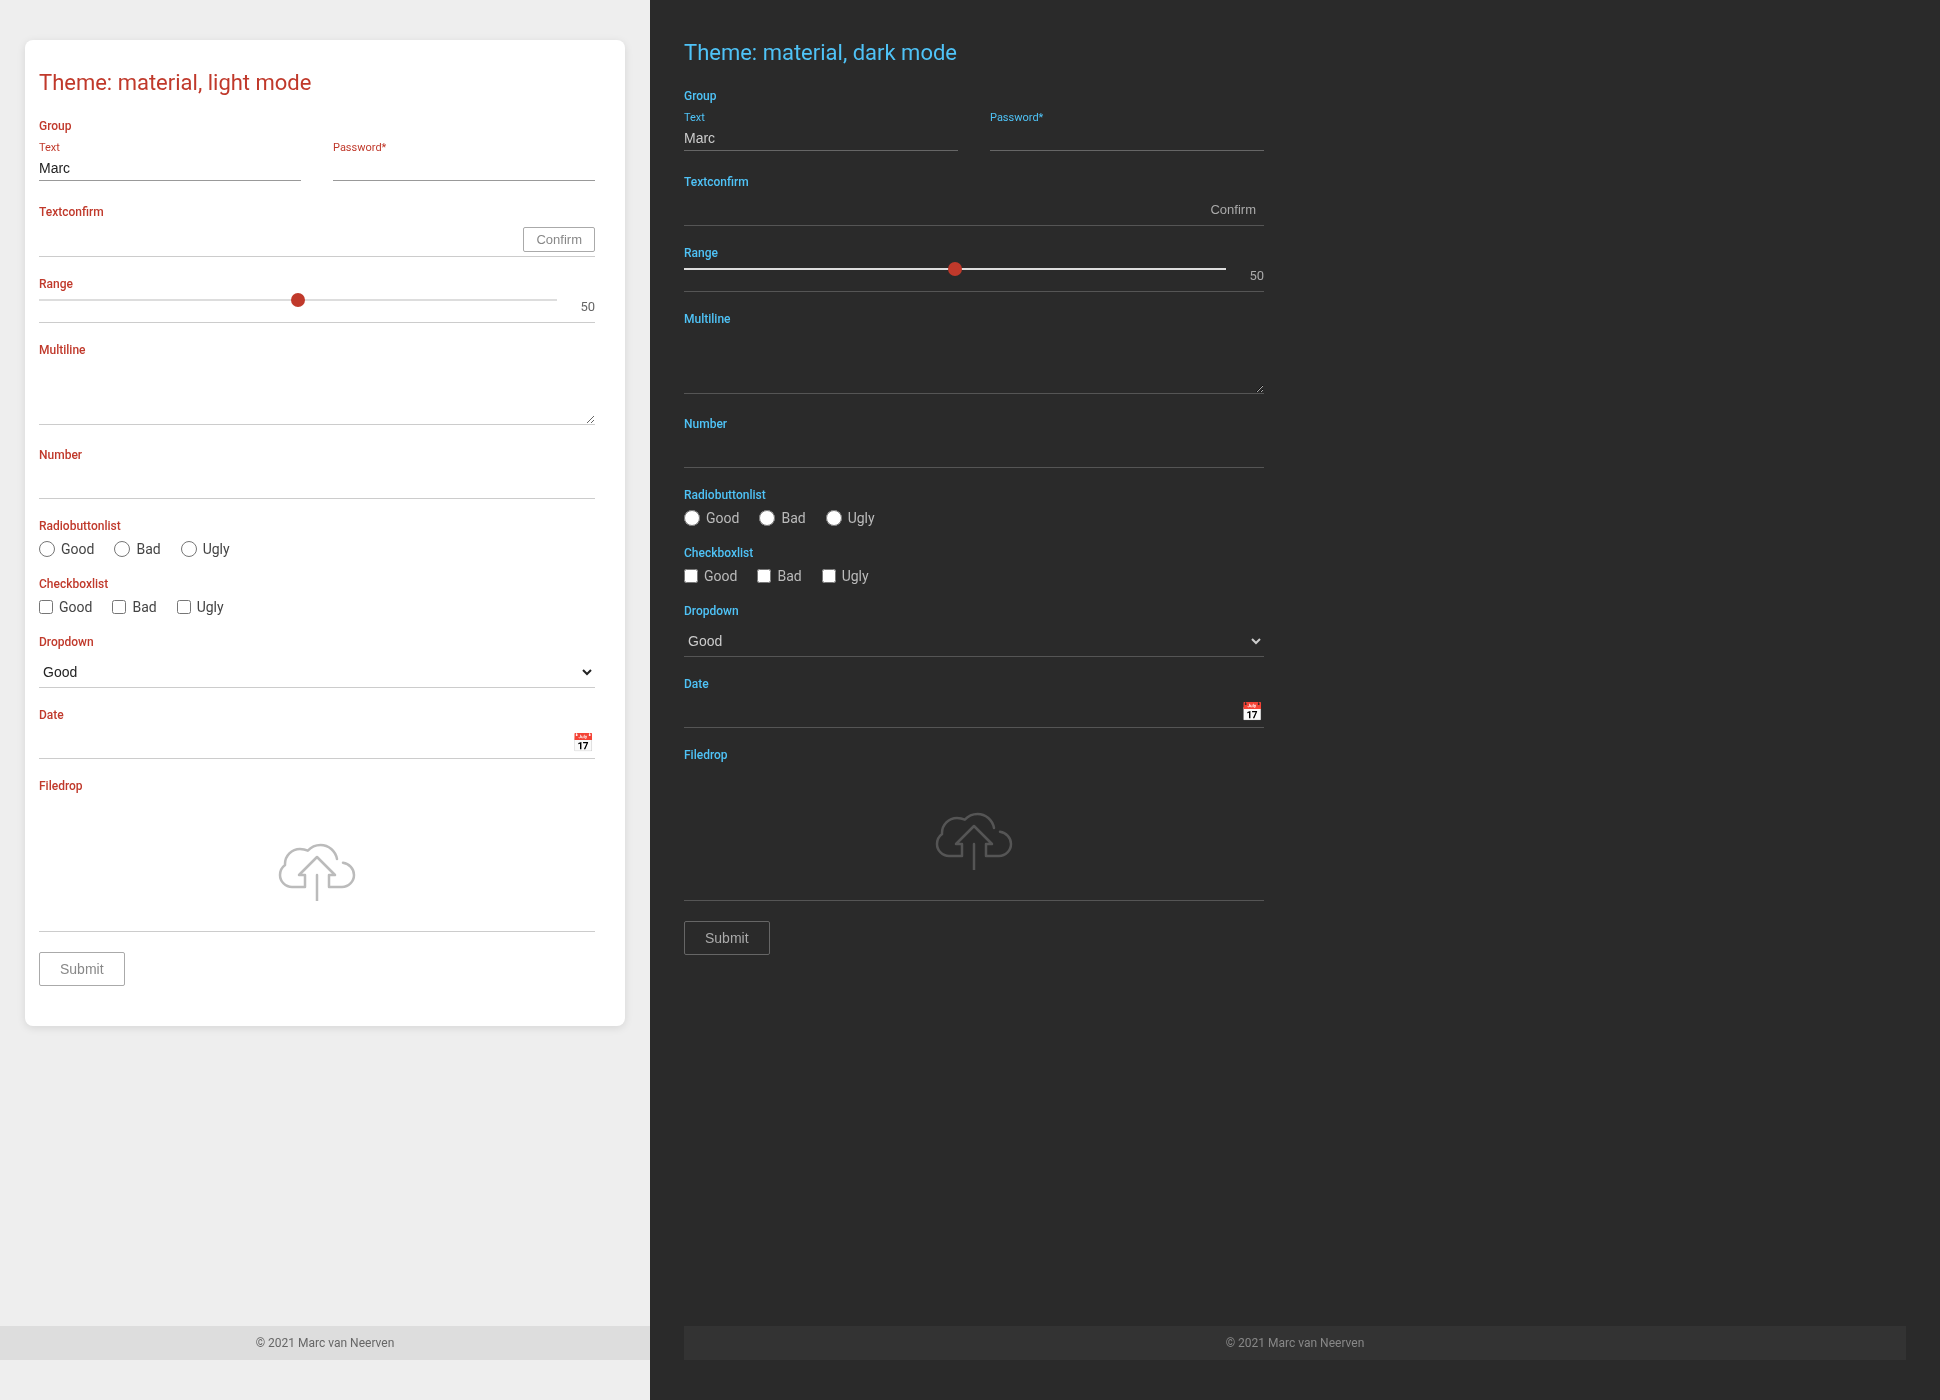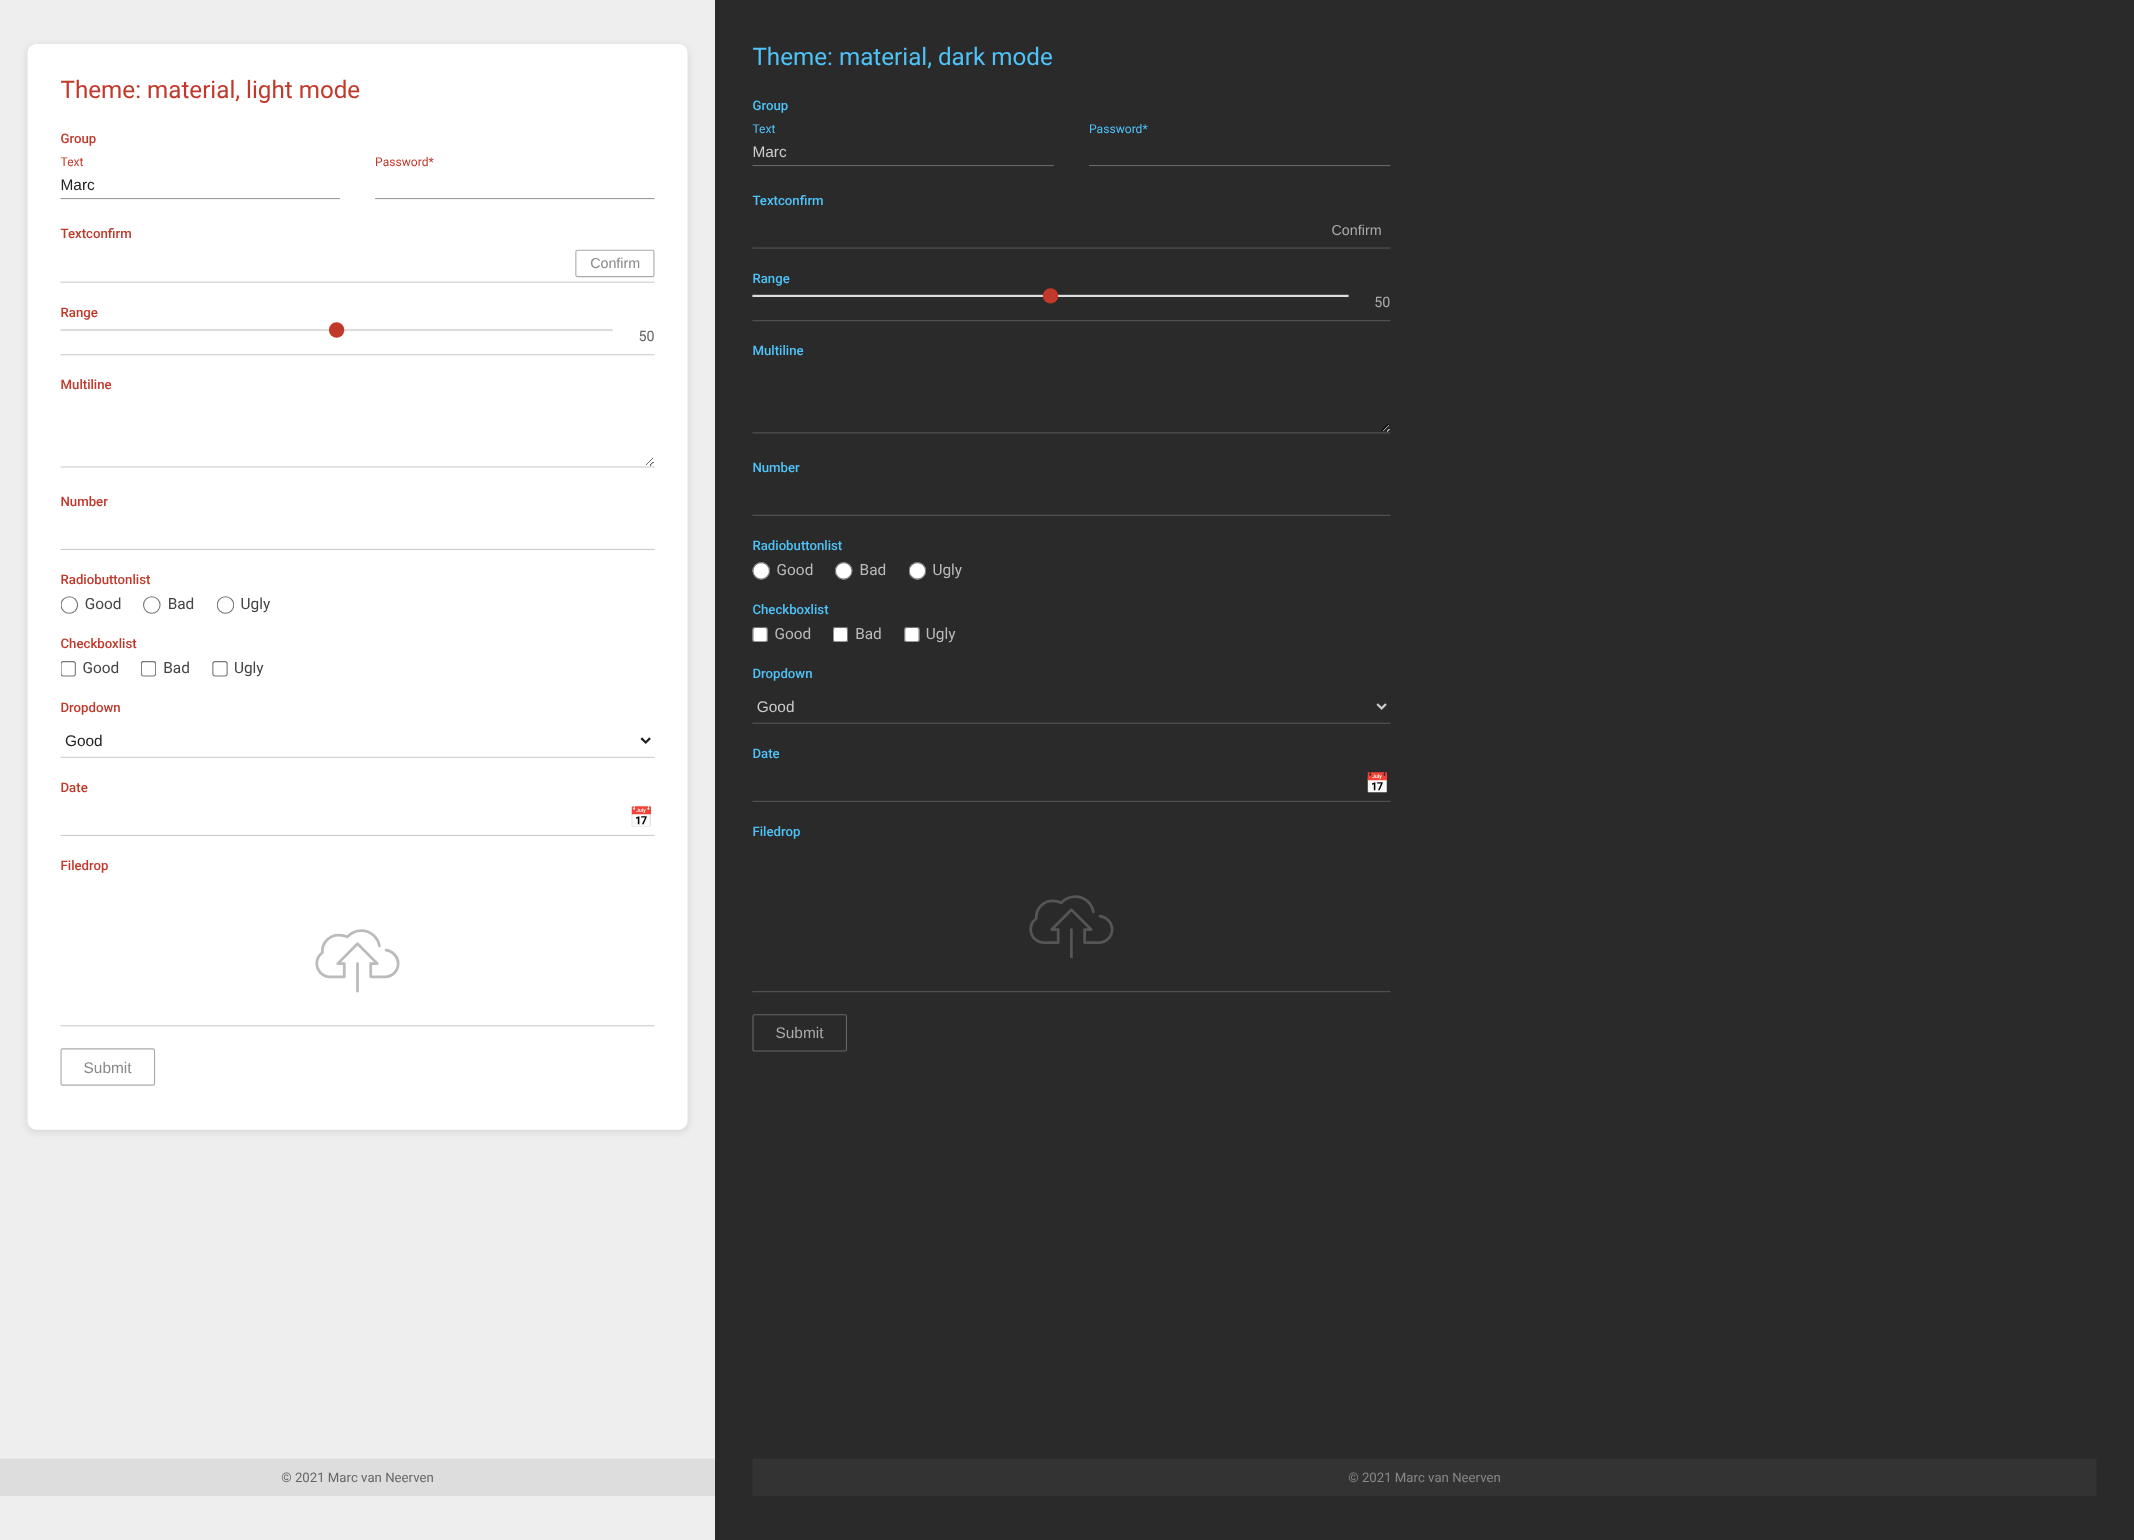--- a/index.html
+++ b/index.html
@@ -27,21 +27,21 @@
       background: #2a2a2a;
       padding: 40px 34px;
       display: flex;
       flex-direction: column;
     }
 
     
     .card-light {
       background: #fff;
       border-radius: 8px;
-      padding: 30px 30px 40px 30px;
+      padding: 30px 30px 40px 14px;
       width: 600px;
       box-shadow: 0 2px 8px rgba(0,0,0,0.1);
     }
 
     
     .theme-title-light {
       color: #c0392b;
       font-size: 22px;
       font-weight: 400;
       margin-bottom: 24px;

